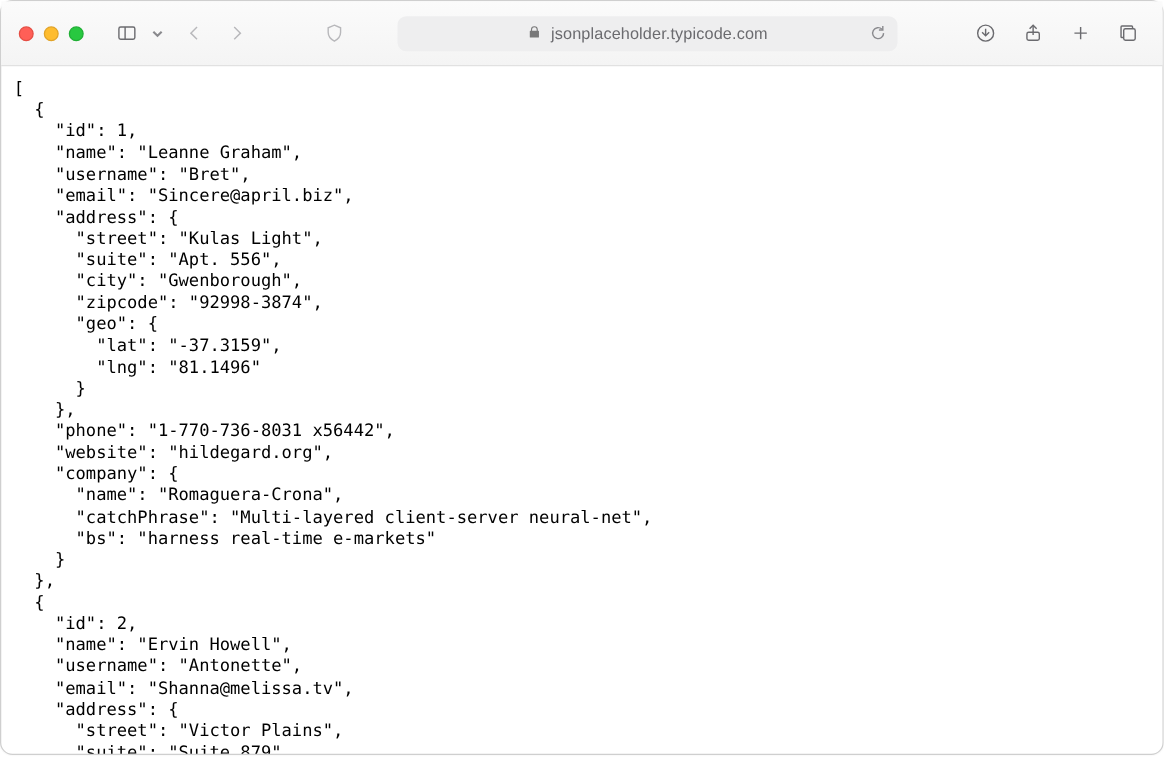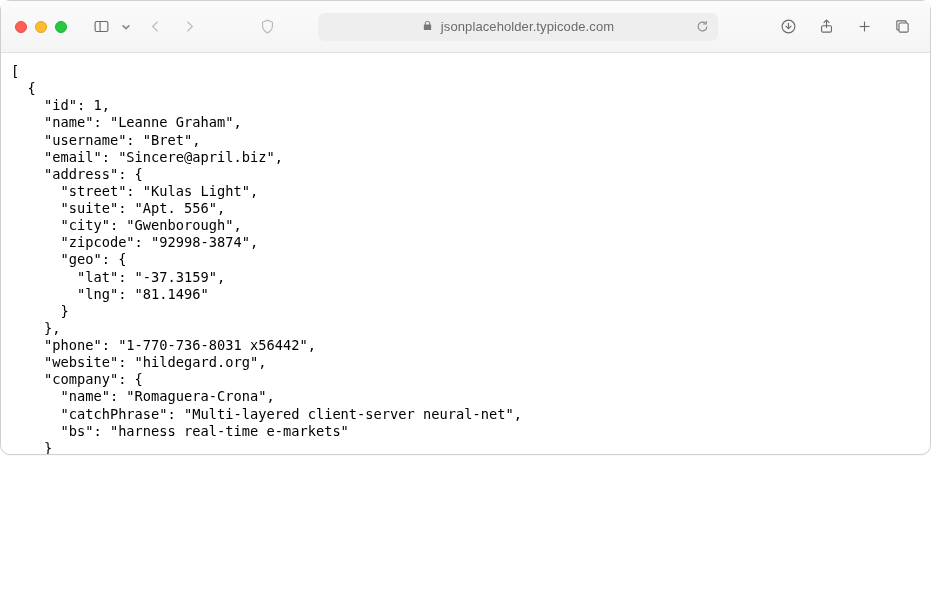--- a/index.html
+++ b/index.html
@@ -1,18 +1,18 @@
 <!DOCTYPE html>
 <html><head>
   <meta charset="utf-8">
   <style>
     * { margin: 0; padding: 0; box-sizing: border-box; }
     html, body { width: 931px; height: 612px; overflow: hidden; font-family: -apple-system, BlinkMacSystemFont, "Segoe UI", Helvetica, Arial, sans-serif; }
     .window {
-      width: 931px; height: 455px;
+      width: 931px; height: 604px;
       background: #ffffff;
       border: 1px solid #cfcfcf;
       border-radius: 10px;
       display: flex; flex-direction: column;
       box-shadow: 0 0 0 1px rgba(0,0,0,0.02);
     }
     .toolbar {
       height: 52px;
       background: linear-gradient(#fbfbfb,#f4f4f4);
       border-bottom: 1px solid #e1e1e1;

